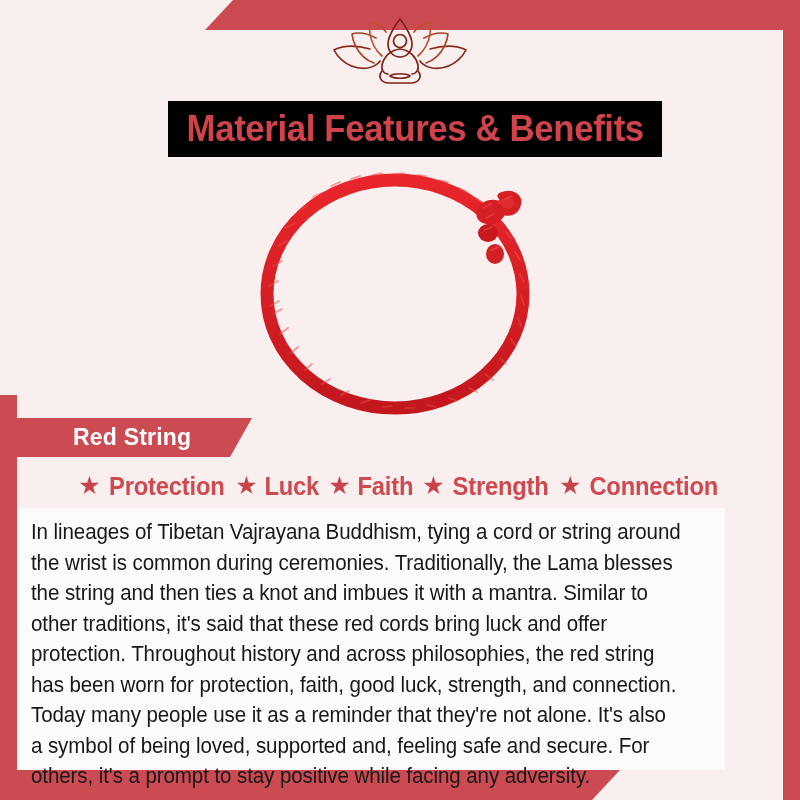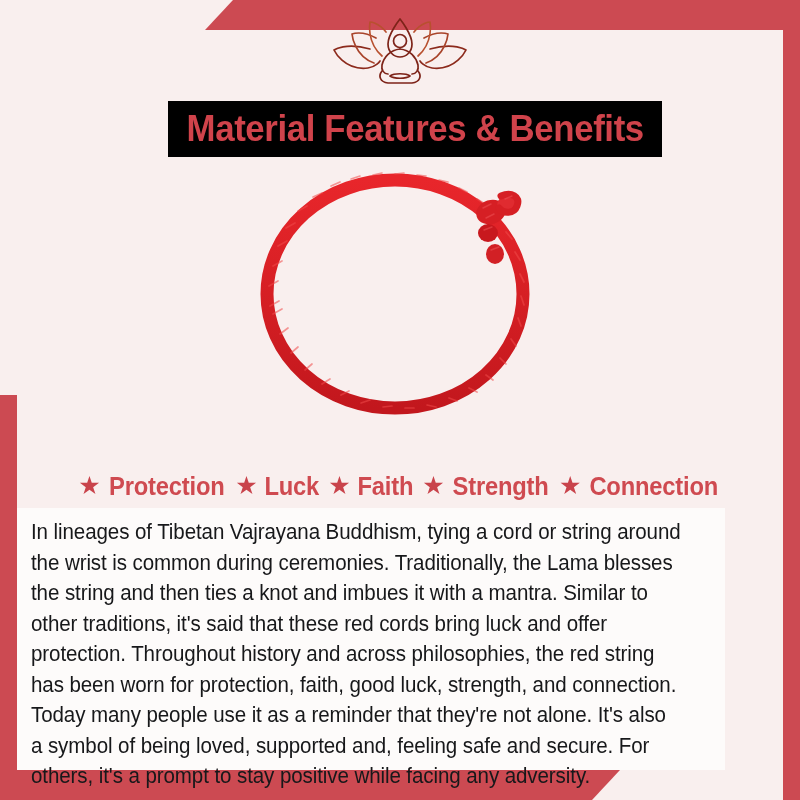--- a/index.html
+++ b/index.html
@@ -304,20 +304,23 @@
           <path d="M228 42 l8 -4"></path>
             <path d="M231 52 l8 -4"></path>
           <path d="M229 64 l8 -3"></path>
             <path d="M236 84 l8 -3"></path>
           <path d="M250 33 l7 -3"></path>
         </g>
       </g>
     </svg>
   </div>
 
+  <div class="ribbon">
+    <span class="ribbon-text">Red String</span>
+  </div>
 
   <div class="benefits">
     <div class="benefit">
       <span class="star-icon">★</span>
       <span class="benefit-label">Protection</span>
     </div>
     <div class="benefit">
       <span class="star-icon">★</span>
       <span class="benefit-label">Luck</span>
     </div>

